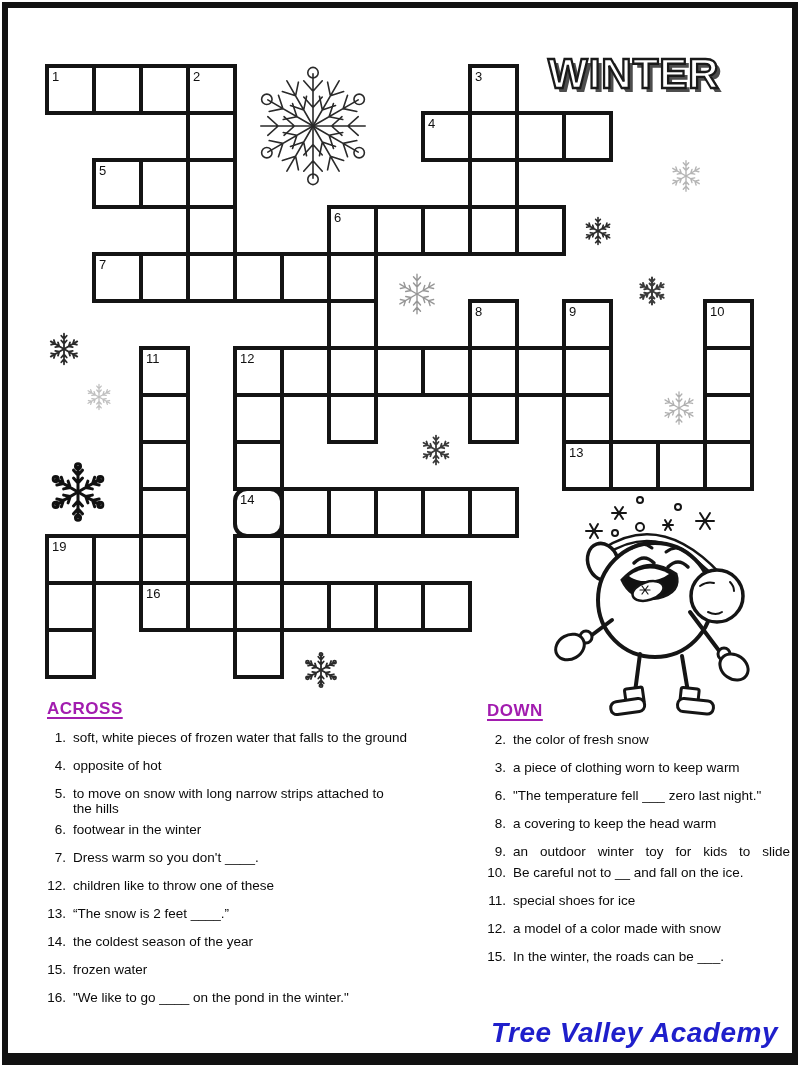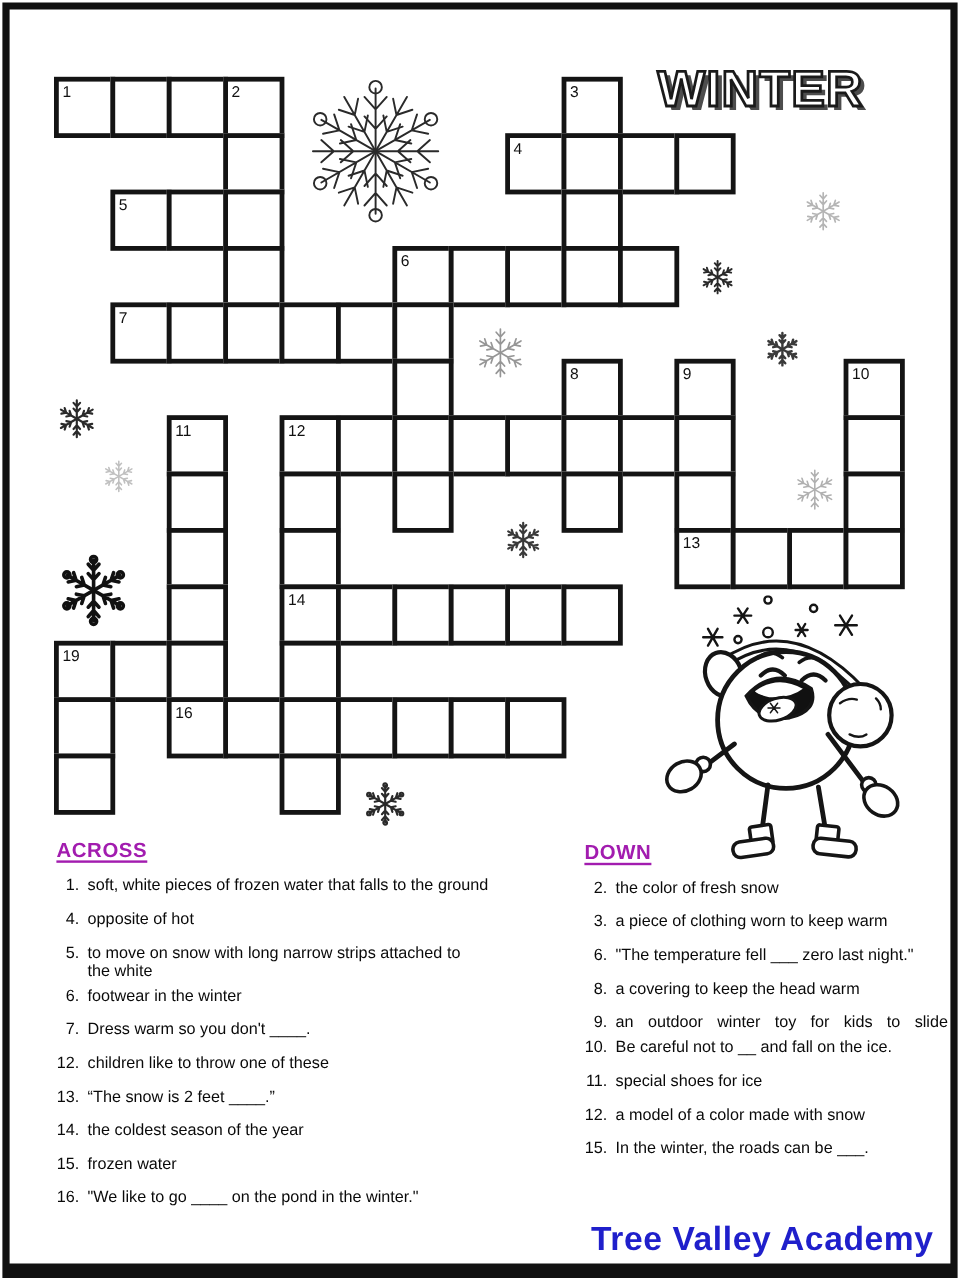--- a/index.html
+++ b/index.html
@@ -200,21 +200,21 @@
       <div class="cell" style="left: 703px; top: 393px;"></div>
       <div class="cell" style="left: 139px; top: 440px;"></div>
       <div class="cell" style="left: 233px; top: 440px;"></div>
       <div class="cell" style="left: 562px; top: 440px;">
         <span class="cnum">13</span>
       </div>
       <div class="cell" style="left: 609px; top: 440px;"></div>
       <div class="cell" style="left: 656px; top: 440px;"></div>
       <div class="cell" style="left: 703px; top: 440px;"></div>
       <div class="cell" style="left: 139px; top: 487px;"></div>
-      <div class="cell" style="left: 233px; top: 487px;">
+      <div class="cell" style="left: 233px; top: 487px; border-radius: 14px;">
         <span class="cnum">14</span>
       </div>
       <div class="cell" style="left: 280px; top: 487px;"></div>
       <div class="cell" style="left: 327px; top: 487px;"></div>
       <div class="cell" style="left: 374px; top: 487px;"></div>
       <div class="cell" style="left: 421px; top: 487px;"></div>
       <div class="cell" style="left: 468px; top: 487px;"></div>
       <div class="cell" style="left: 45px; top: 534px;">
         <span class="cnum">19</span>
       </div>
@@ -315,21 +315,21 @@
         <li>
           <span class="num">4.</span>
           <div class="txt">
             <div class="l1">opposite of hot</div>
           </div>
         </li>
         <li class="wrap2">
           <span class="num">5.</span>
           <div class="txt">
             <div class="l1">to move on snow with long narrow strips attached to</div>
-            <div class="l2">the white</div>
+            <div class="l2">the hills</div>
           </div>
         </li>
         <li>
           <span class="num">6.</span>
           <div class="txt">
             <div class="l1">footwear in the winter</div>
           </div>
         </li>
         <li>
           <span class="num">7.</span>
@@ -423,14 +423,14 @@
         </li>
         <li>
           <span class="num">15.</span>
           <div class="txt">
             <div class="l1">In the winter, the roads can be ___.</div>
           </div>
         </li>
       </ol>
   </section>
 
-  <div class="brand" style="color: rgb(31, 31, 203);">Tree Valley Academy</div>
+  <div class="brand" style="color: rgb(31, 31, 203); font-style: italic;">Tree Valley Academy</div>
 </div>
 
 </body></html>

